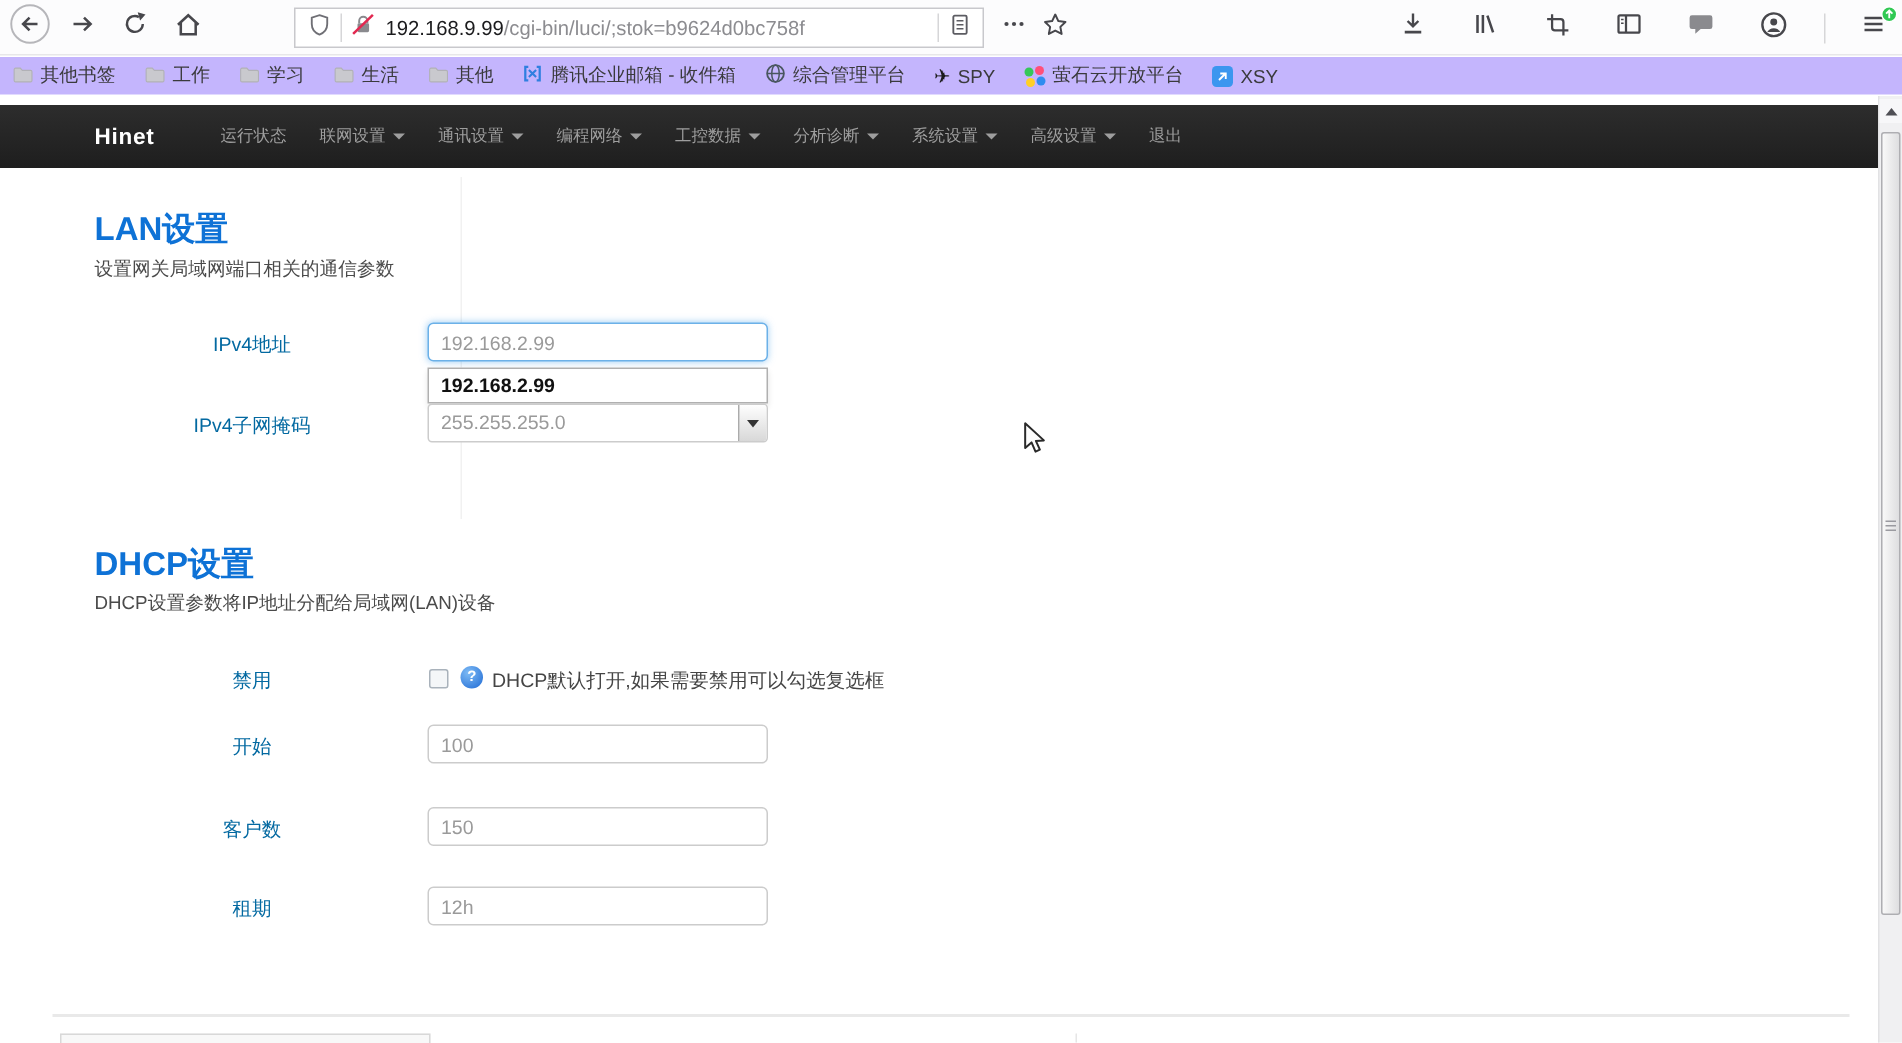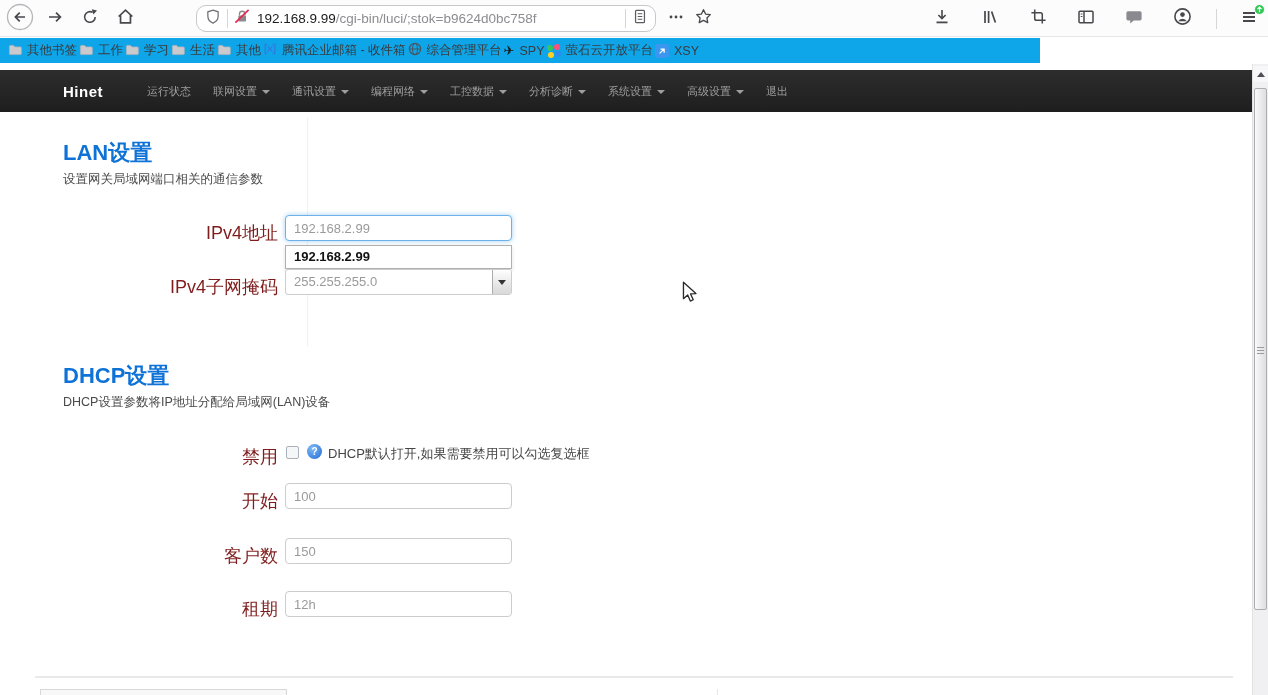--- a/index.html
+++ b/index.html
@@ -5,21 +5,21 @@
   * { margin:0; padding:0; box-sizing:border-box; }
   html,body { width:1268px; height:695px; overflow:hidden; background:#fff;
               font-family:"Liberation Sans","DejaVu Sans",sans-serif; }
 
   
   #toolbar { position:absolute; left:0; top:0; width:1268px; height:37px;
              background:#fcfcfd; border-bottom:1px solid #e7e7e9; }
   .navbtns { position:absolute; left:6px; top:0; height:37px; display:flex; align-items:center; gap:7px; }
   .tbtn { width:28px; height:28px; display:flex; align-items:center; justify-content:center; cursor:default; }
   .urlbar { position:absolute; left:196px; top:5px; width:460px; height:27px; background:#fff;
-            border:1px solid #c8c8cc; border-radius:10px; display:flex; align-items:center; }
+            border:1px solid #c8c8cc; border-radius:0; display:flex; align-items:center; }
   .urlsep { width:1px; height:19px; background:#d6d6d8; margin:0 6px; }
   .urltext { font-size:13.5px; white-space:nowrap; overflow:hidden; position:relative; flex:1; }
   .urlhost { color:#1b1b1d; }
   .urlpath { color:#8c8c90; }
   .urlfade { position:absolute; right:0; top:0; width:46px; height:100%;
              background:linear-gradient(90deg,rgba(255,255,255,0),#fff); }
   .morebtn { position:absolute; left:663px; top:5px; width:26px; height:27px;
              display:flex; align-items:center; justify-content:center; }
   .starbtn { position:absolute; left:690px; top:5px; width:26px; height:27px;
              display:flex; align-items:center; justify-content:center; }
@@ -28,42 +28,42 @@
   .searchbox input { border:none; outline:none; flex:1; font-size:13px; color:#333; background:transparent;
                      font-family:inherit; }
   .searchbox input::placeholder { color:#8c8c90; }
   .rightcluster { position:absolute; right:7px; top:0; height:37px; display:flex; align-items:center; gap:20px; }
   .vsep { width:1px; height:20px; background:#d6d6d8; }
   .hambwrap { position:relative; width:24px; height:24px; display:flex; align-items:center; justify-content:center; }
   .badge { position:absolute; top:-3px; right:-4px; width:11px; height:11px; border-radius:50%;
            background:#30c953; border:1px solid #fff; display:flex; align-items:center; justify-content:center; }
 
   
-  #bookmarks { position:absolute; left:0; top:38px; width:1040px; height:25px; background:#0ea5e9;
-               display:flex; align-items:center; padding-left:8px; gap:2px; }
+  #bookmarks { position:absolute; left:0; top:38px; width:1268px; height:25px; background:#c4b5fd;
+               display:flex; align-items:center; padding-left:8px; gap:19px; }
   .bm { display:flex; align-items:center; gap:5px; font-size:12.5px; color:#3a3a3c; white-space:nowrap; cursor:default; }
   .xsy-ic { width:14px; height:14px; border-radius:3px; background:#3b96ef; display:flex;
             align-items:center; justify-content:center; }
   .ez-ic { width:14px; height:14px; position:relative; }
   .ez-ic i { position:absolute; width:6px; height:6px; border-radius:50%; }
   .plane { font-size:13px; color:#1a1a1a; line-height:1; }
 
   
   #sitenav { position:absolute; left:0; top:70px; width:1252px; height:42px;
              background:linear-gradient(#2d2d2d,#1e1e1e); display:flex; align-items:center; }
   .brand { margin-left:63px; color:#fff; font-size:15px; font-weight:bold; letter-spacing:.5px; }
   .navlist { display:flex; margin-left:33px; }
   .nav-item { padding:0 11px; font-size:11px; color:#9e9e9e; line-height:42px; cursor:pointer; white-space:nowrap; }
   .caret { display:inline-block; margin-left:5px; vertical-align:middle; width:0; height:0;
            border-left:4px solid transparent; border-right:4px solid transparent; border-top:4px solid #9e9e9e; }
 
   
   .h-blue { position:absolute; left:63px; font-size:22px; font-weight:bold; color:#0e72d6; }
   .h-sub  { position:absolute; left:63px; font-size:12.5px; color:#4a4a4a; }
-  .flabel { position:absolute; width:220px; left:58px; text-align:right; font-size:18px; color:#7f1d1d; }
+  .flabel { position:absolute; width:220px; left:58px; text-align:center; font-size:13px; color:#0369a1; }
   .tinput { position:absolute; left:285px; width:227px; height:26px; border:1px solid #ccc; border-radius:4px;
             padding:0 8px; font-size:13px; color:#9a9a9a; background:#fff; font-family:inherit; outline:none; }
   .focused { border-color:#6cb1e8; box-shadow:0 0 5px rgba(82,168,236,.55); }
   .suggest { position:absolute; left:285px; top:245px; width:227px; height:24px; background:#fff;
              border:1px solid #b0b0b0; box-shadow:0 2px 4px rgba(0,0,0,.12); font-size:13px; font-weight:bold;
              color:#111; line-height:22px; padding:0 8px; cursor:pointer; }
   .combo { position:absolute; left:285px; top:269px; width:227px; height:26px; border:1px solid #ccc;
            border-radius:3px; background:#fff; display:flex; overflow:hidden; }
   .combo-text { flex:1; font-size:13px; color:#9a9a9a; line-height:24px; padding:0 8px; }
   .combo-btn { width:19px; border-left:1px solid #ababab; background:linear-gradient(#fefefe,#d8d8d8);

